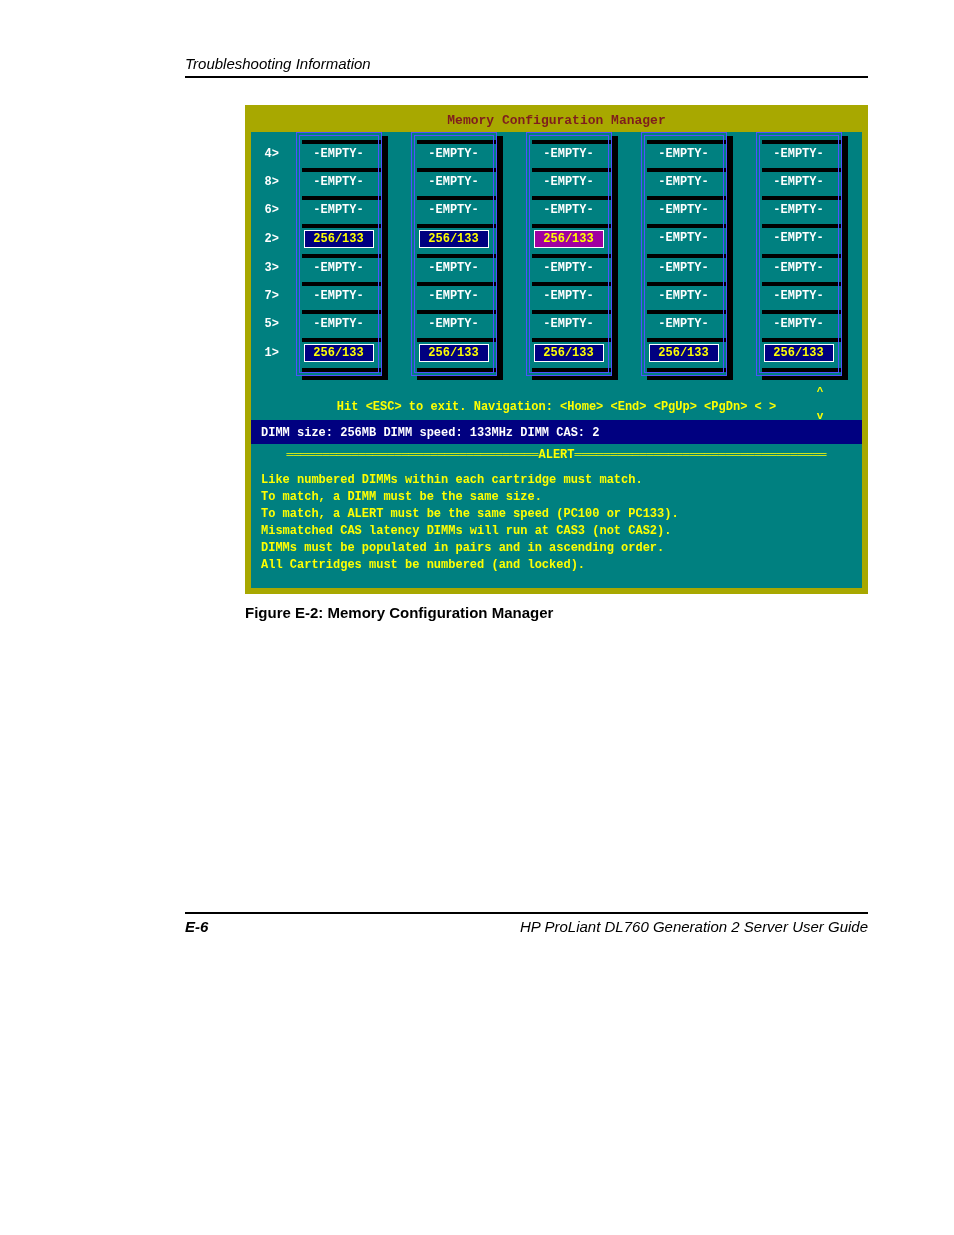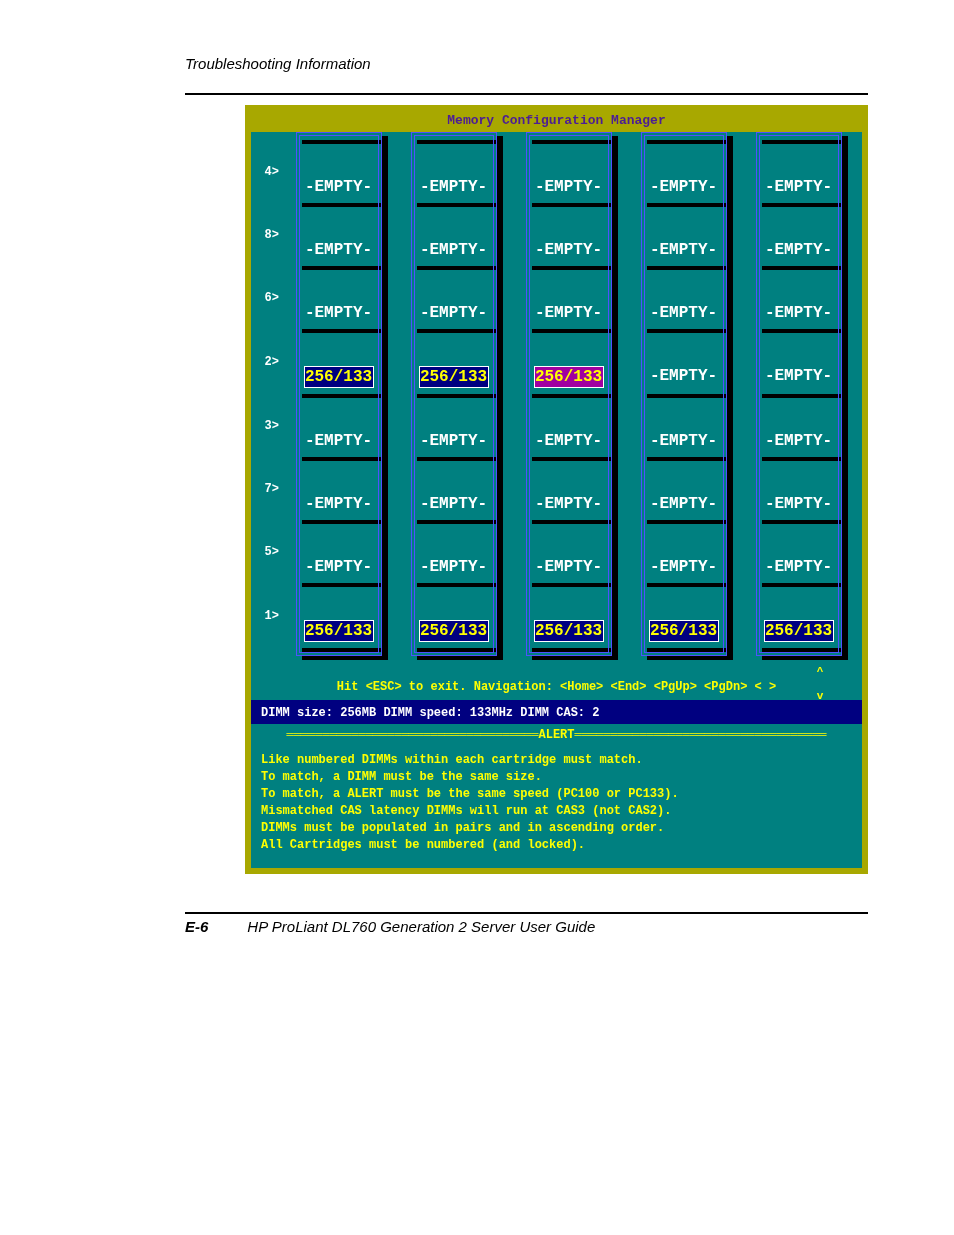--- a/index.html
+++ b/index.html
@@ -14,21 +14,21 @@
   .header-section {
     position: absolute;
     top: 55px;
     left: 185px;
     right: 86px;
   }
   .header-text {
     font-style: italic;
     font-size: 15px;
     color: #000;
-    padding-bottom: 21px;
+    padding-bottom: 4px;
   }
   .header-rule {
     border: none;
     border-top: 2px solid #000;
     margin: 0;
   }
   .figure-container {
     position: absolute;
     top: 105px;
     left: 245px;
@@ -39,21 +39,21 @@
     background: #008080;
     border: 6px solid #a8a800;
     box-sizing: border-box;
     font-family: "Courier New", monospace;
     font-size: 13px;
     font-weight: bold;
     color: #fff;
   }
   .bios-title {
     background: #a8a800;
-    color: #4c1d95;
+    color: #7f1d1d;
     text-align: center;
     padding: 2px 0 4px 0;
     font-weight: bold;
   }
   .bios-cartridge-row {
     display: flex;
     color: #5050ff;
     padding: 4px 6px 8px 6px;
   }
   .bios-cartridge-row > div:first-child { width: 28px; }
@@ -94,23 +94,22 @@
     justify-content: center;
     box-shadow: 6px 4px 0 #000;
     box-sizing: border-box;
   }
   .topcap .cart-frame { border-top: 4px double #5050ff; padding-top: 10px; padding-bottom: 2px; }
   .botcap .cart-frame { border-bottom: 4px double #5050ff; padding-bottom: 10px; padding-top: 2px; }
   .cell {
     width: 70px;
     text-align: center;
     color: #fff;
-    font-size: 16px;
+    font-size: 12px;
     padding: 1px 0;
-    margin-top: 31px;
   }
   .cell.filled {
     background: #000080;
     border: 1px solid #fff;
     color: #ffff00;
   }
   .cell.selected {
     background: #a000a0;
     border: 1px solid #fff;
     color: #ffff00;
@@ -166,21 +165,21 @@
     left: 185px;
     right: 86px;
   }
   .footer-rule {
     border: none;
     border-top: 2px solid #000;
     margin: 0 0 4px 0;
   }
   .footer-row {
     display: flex;
-    justify-content: flex-start;
+    justify-content: space-between;
     font-style: italic;
     font-size: 15px;
     gap: 39px;
   }
   .footer-left { font-weight: bold; }
 </style>
 </head>
 <body>
 
 <div class="header-section">
@@ -463,20 +462,21 @@
     <div class="alert-head">═══════════════════════════════════<span>ALERT</span>═══════════════════════════════════</div>
     <div class="alert-body" id="alert-body">
         <div>Like numbered DIMMs within each cartridge must match.</div>
         <div>To match, a DIMM must be the same size.</div>
         <div>To match, a ALERT must be the same speed (PC100 or PC133).</div>
         <div>Mismatched CAS latency DIMMs will run at CAS3 (not CAS2).</div>
         <div>DIMMs must be populated in pairs and in ascending order.</div>
         <div>All Cartridges must be numbered (and locked).</div>
       </div>
   </div>
+  <div class="figure-caption">Figure E-2:  Memory Configuration Manager</div>
 </div>
 
 <div class="footer-section">
   <hr class="footer-rule">
   <div class="footer-row">
     <span class="footer-left">E-6</span>
     <span>HP ProLiant DL760 Generation 2 Server User Guide</span>
   </div>
 </div>
 

